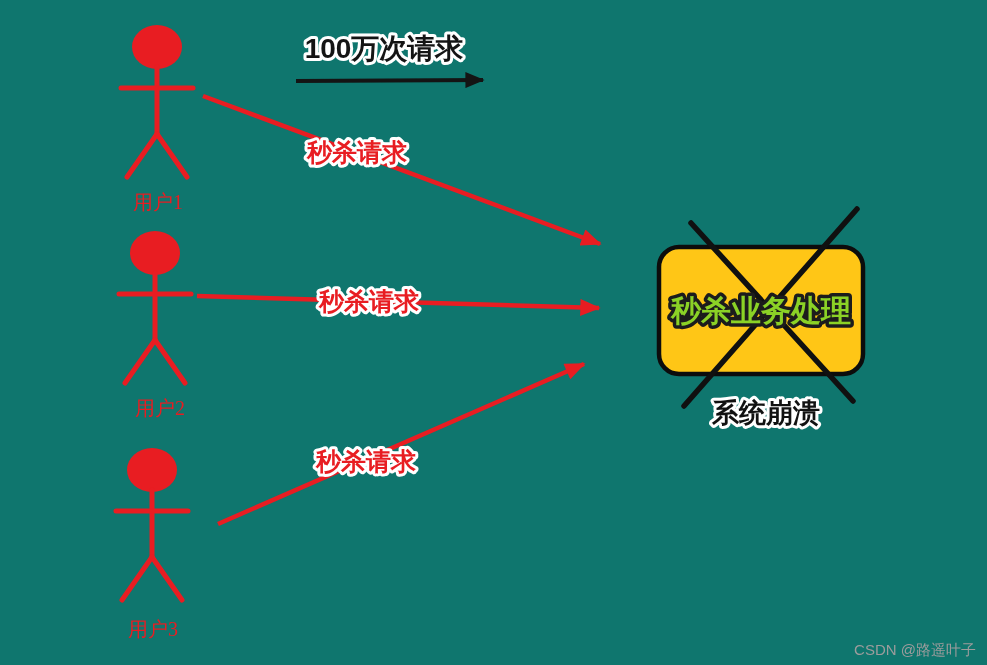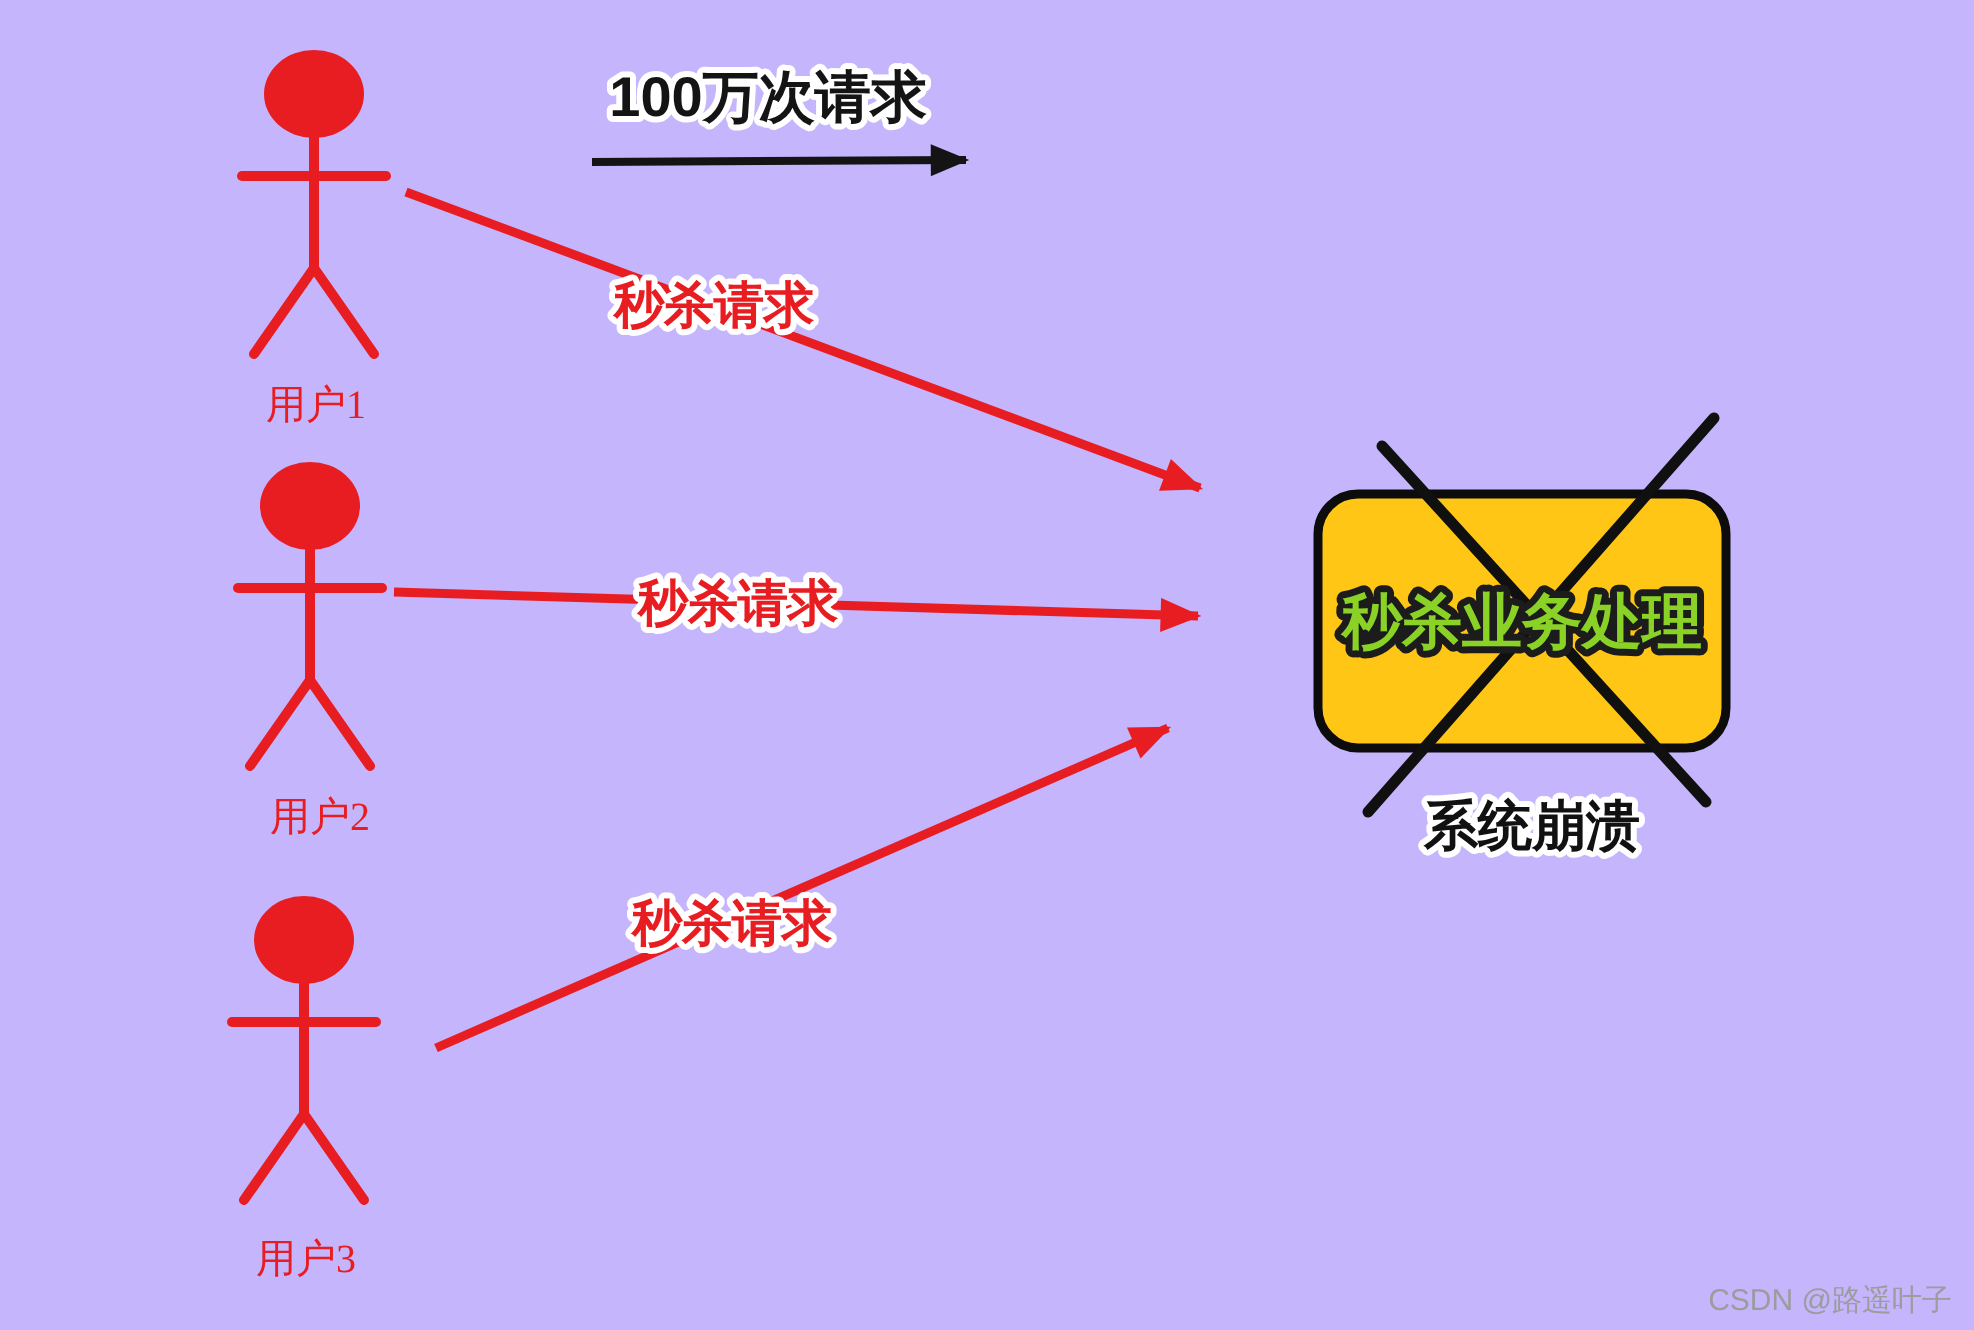--- a/index.html
+++ b/index.html
@@ -1,19 +1,19 @@
 <!DOCTYPE html>
 <html><head>
 <meta charset="utf-8">
 <style>
   html,body{margin:0;padding:0;background:#ffffff;}
   .canvas{
     position:relative;
     width:987px;height:665px;
-    background:#c4b5fd;
+    background:#0f766e;
     overflow:hidden;
     font-family:"Liberation Sans",sans-serif;
   }
   svg{position:absolute;left:0;top:0;}
   
   text{font-family:"Liberation Sans",sans-serif;}
   .t-top{
     font-size:28px;font-weight:bold;fill:#141414;
     paint-order:stroke;stroke:#ffffff;stroke-width:6px;stroke-linejoin:round;
   }

